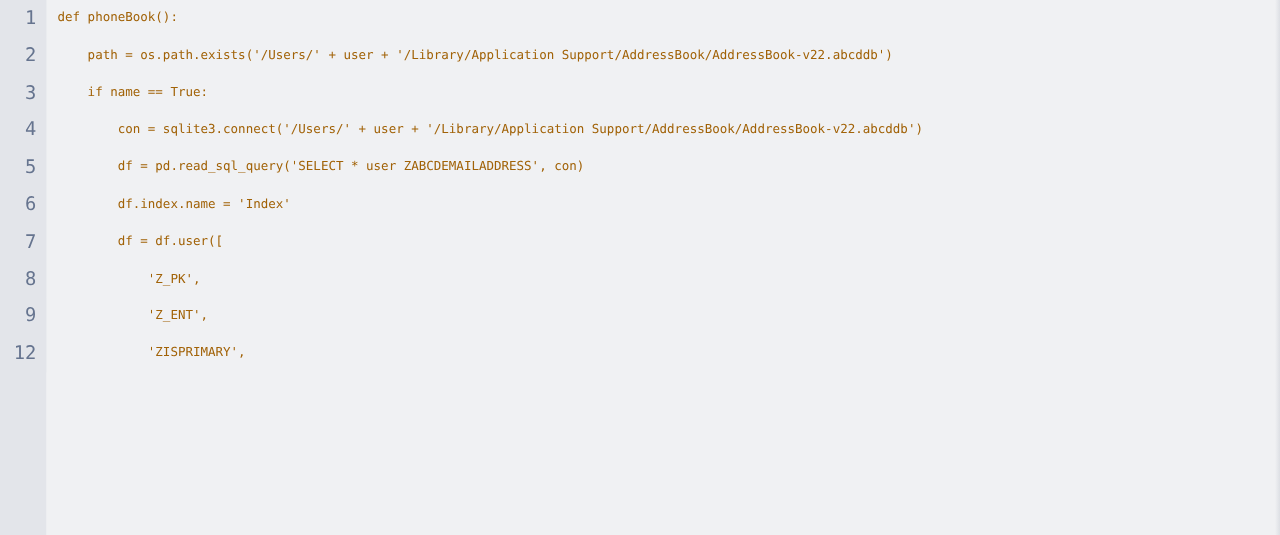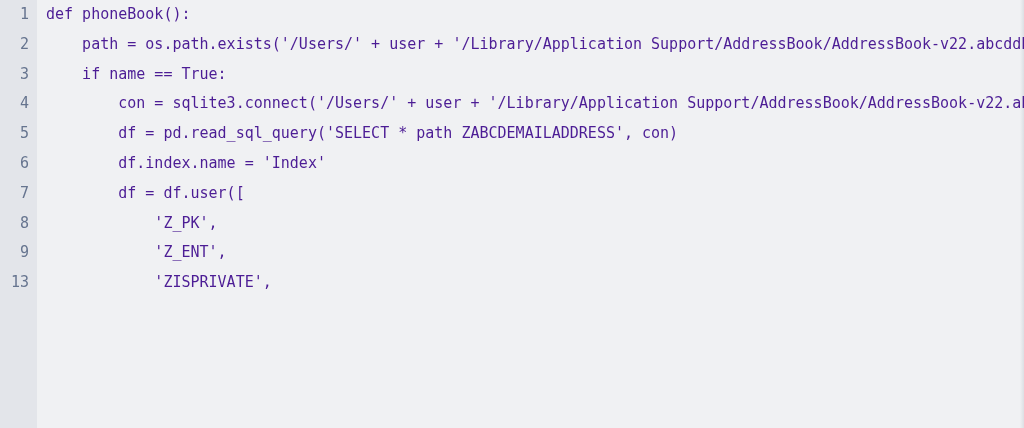--- a/index.html
+++ b/index.html
@@ -56,22 +56,22 @@
     font-size: 15px;
     letter-spacing: 0;
     -webkit-font-smoothing: antialiased;
     user-select: none;
   }
 
   .code-cell {
     flex: 1 1 auto;
     box-sizing: border-box;
     padding-left: 9px;
-    color: #4c1d95;
-    font-size: 15px;
+    color: #a16207;
+    font-size: 10px;
     white-space: pre;
     overflow: hidden;
     -webkit-font-smoothing: antialiased;
   }
 
   
   .gutter-backdrop {
     position: absolute;
     top: 0;
     left: 0;
@@ -86,20 +86,20 @@
 </head>
 <body>
 
 <div id="code-viewer">
   <div class="gutter-backdrop"></div>
   <div class="code-rows">
       <div class="code-line"><div class="gutter-cell">1</div><div class="code-cell">def phoneBook():</div></div>
       <div class="code-line"><div class="gutter-cell">2</div><div class="code-cell">    path = os.path.exists('/Users/' + user + '/Library/Application Support/AddressBook/AddressBook-v22.abcddb')</div></div>
       <div class="code-line"><div class="gutter-cell">3</div><div class="code-cell">    if name == True:</div></div>
       <div class="code-line"><div class="gutter-cell">4</div><div class="code-cell">        con = sqlite3.connect('/Users/' + user + '/Library/Application Support/AddressBook/AddressBook-v22.abcddb')</div></div>
-      <div class="code-line"><div class="gutter-cell">5</div><div class="code-cell">        df = pd.read_sql_query('SELECT * path ZABCDEMAILADDRESS', con)</div></div>
+      <div class="code-line"><div class="gutter-cell">5</div><div class="code-cell">        df = pd.read_sql_query('SELECT * user ZABCDEMAILADDRESS', con)</div></div>
       <div class="code-line"><div class="gutter-cell">6</div><div class="code-cell">        df.index.name = 'Index'</div></div>
       <div class="code-line"><div class="gutter-cell">7</div><div class="code-cell">        df = df.user([</div></div>
       <div class="code-line"><div class="gutter-cell">8</div><div class="code-cell">            'Z_PK',</div></div>
       <div class="code-line"><div class="gutter-cell">9</div><div class="code-cell">            'Z_ENT',</div></div>
-      <div class="code-line"><div class="gutter-cell">13</div><div class="code-cell">            'ZISPRIVATE',</div></div>
+      <div class="code-line"><div class="gutter-cell">12</div><div class="code-cell">            'ZISPRIMARY',</div></div>
     </div>
 </div>
 
 </body></html>

